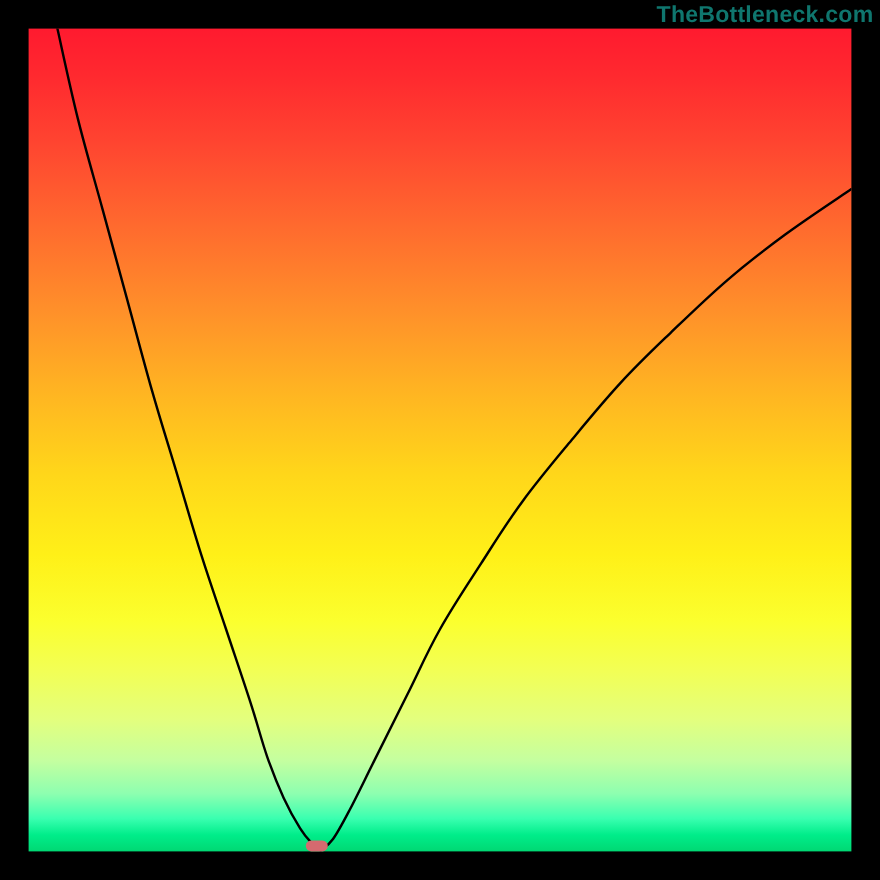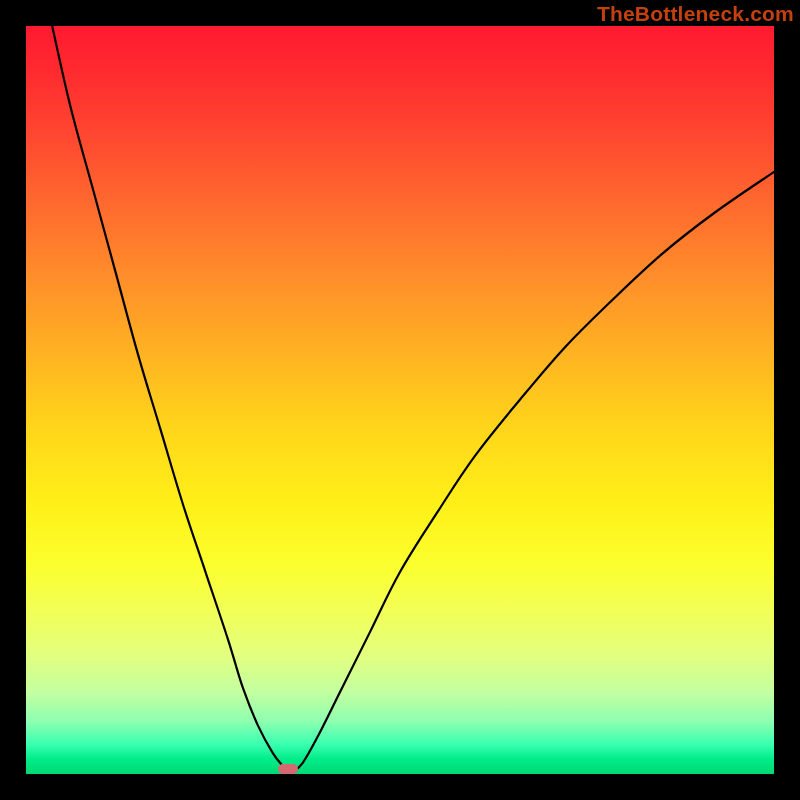--- a/index.html
+++ b/index.html
@@ -35,21 +35,21 @@
       #00d873 100%
     );
   }
   .credit {
     position: absolute;
     top: 2px;
     right: 6px;
     font-family: Arial, Helvetica, sans-serif;
     font-size: 21px;
     font-weight: bold;
-    color: #c2410c;
+    color: #0f766e;
     letter-spacing: 0.2px;
   }
   svg.curve {
     position: absolute;
     left: 0; top: 0;
     width: 748px; height: 748px;
   }
   .marker {
     position: absolute;
     background: #d46a6f;

